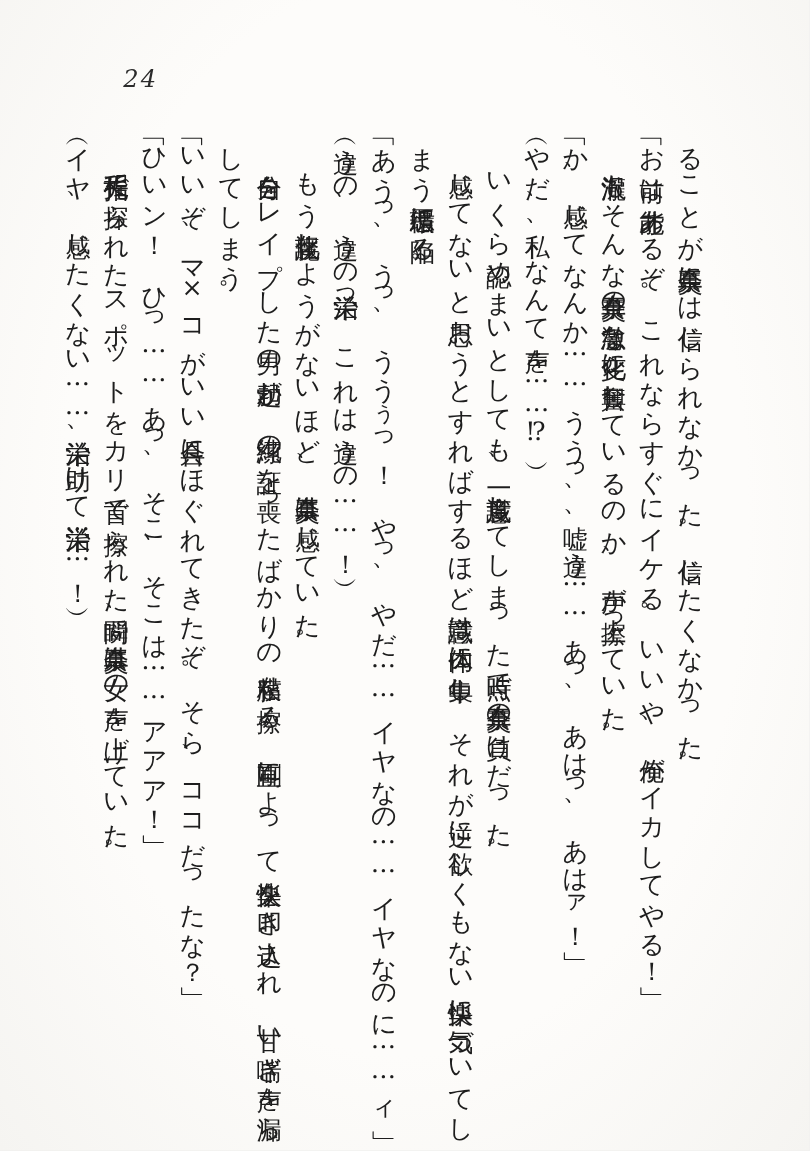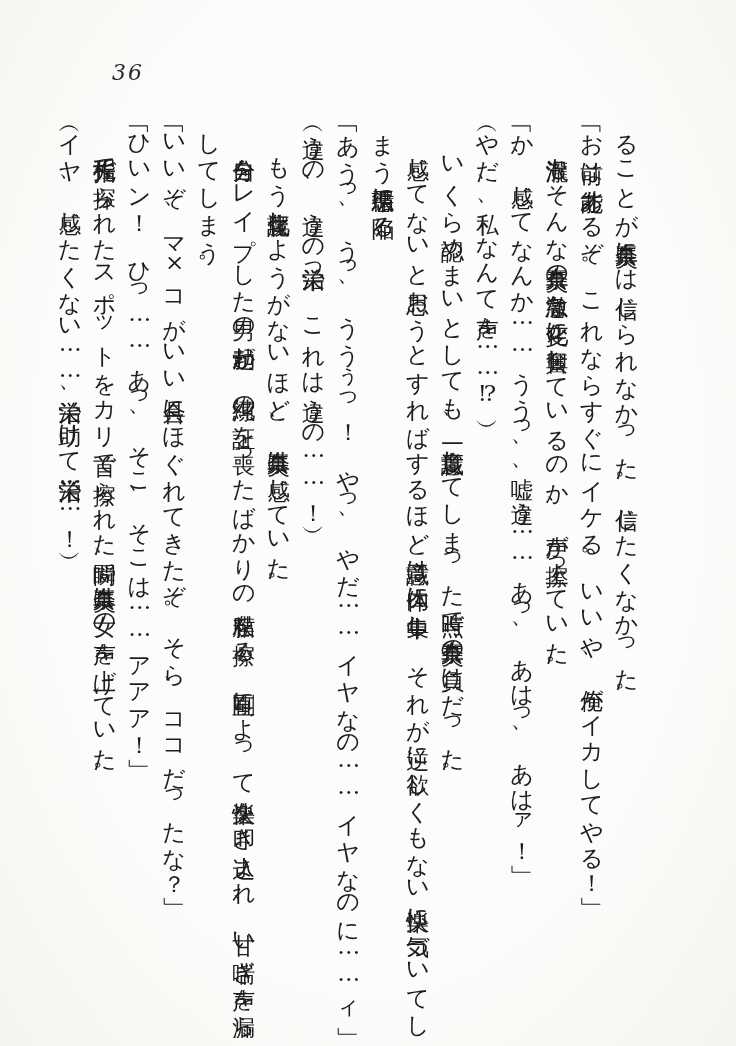--- a/index.html
+++ b/index.html
@@ -47,21 +47,21 @@
     padding: 0;
   }
   .para.indent {
     text-indent: 1em;
   }
 </style>
 </head>
 <body>
 
 <div class="page">
-  <div class="page-number">36</div>
+  <div class="page-number">24</div>
   <div class="text-block" id="body-text">
       <p class="para">ることが真奈美には信じられなかった。信じたくなかった。</p>
       <p class="para">「お前は才能あるぞ。これならすぐにイケる。いいや、俺がイカしてやる！」</p>
       <p class="para indent">瀧沢もそんな真奈美の急激な変化に興奮しているのか、声が上擦っていた。</p>
       <p class="para">「か、感じてなんか……ううっ、嘘、違う……あっ、あはっ、あはァ！」</p>
       <p class="para">（やだ、私、なんて声を……⁉）</p>
       <p class="para indent">いくら認めまいとしても、一度意識してしまった時点で真奈美の負けだった。</p>
       <p class="para indent">感じてないと思おうとすればするほど意識は肉体に集中し、それが逆に欲しくもない快楽に気づいてしまう悪循環に陥る。</p>
       <p class="para">「あうっ、うっ、ううぅっ！　やっ、やだ……イヤなの……イヤなのに……ィ」</p>
       <p class="para">（違うの、違うの栄治っ、これは違うの……！）</p>

